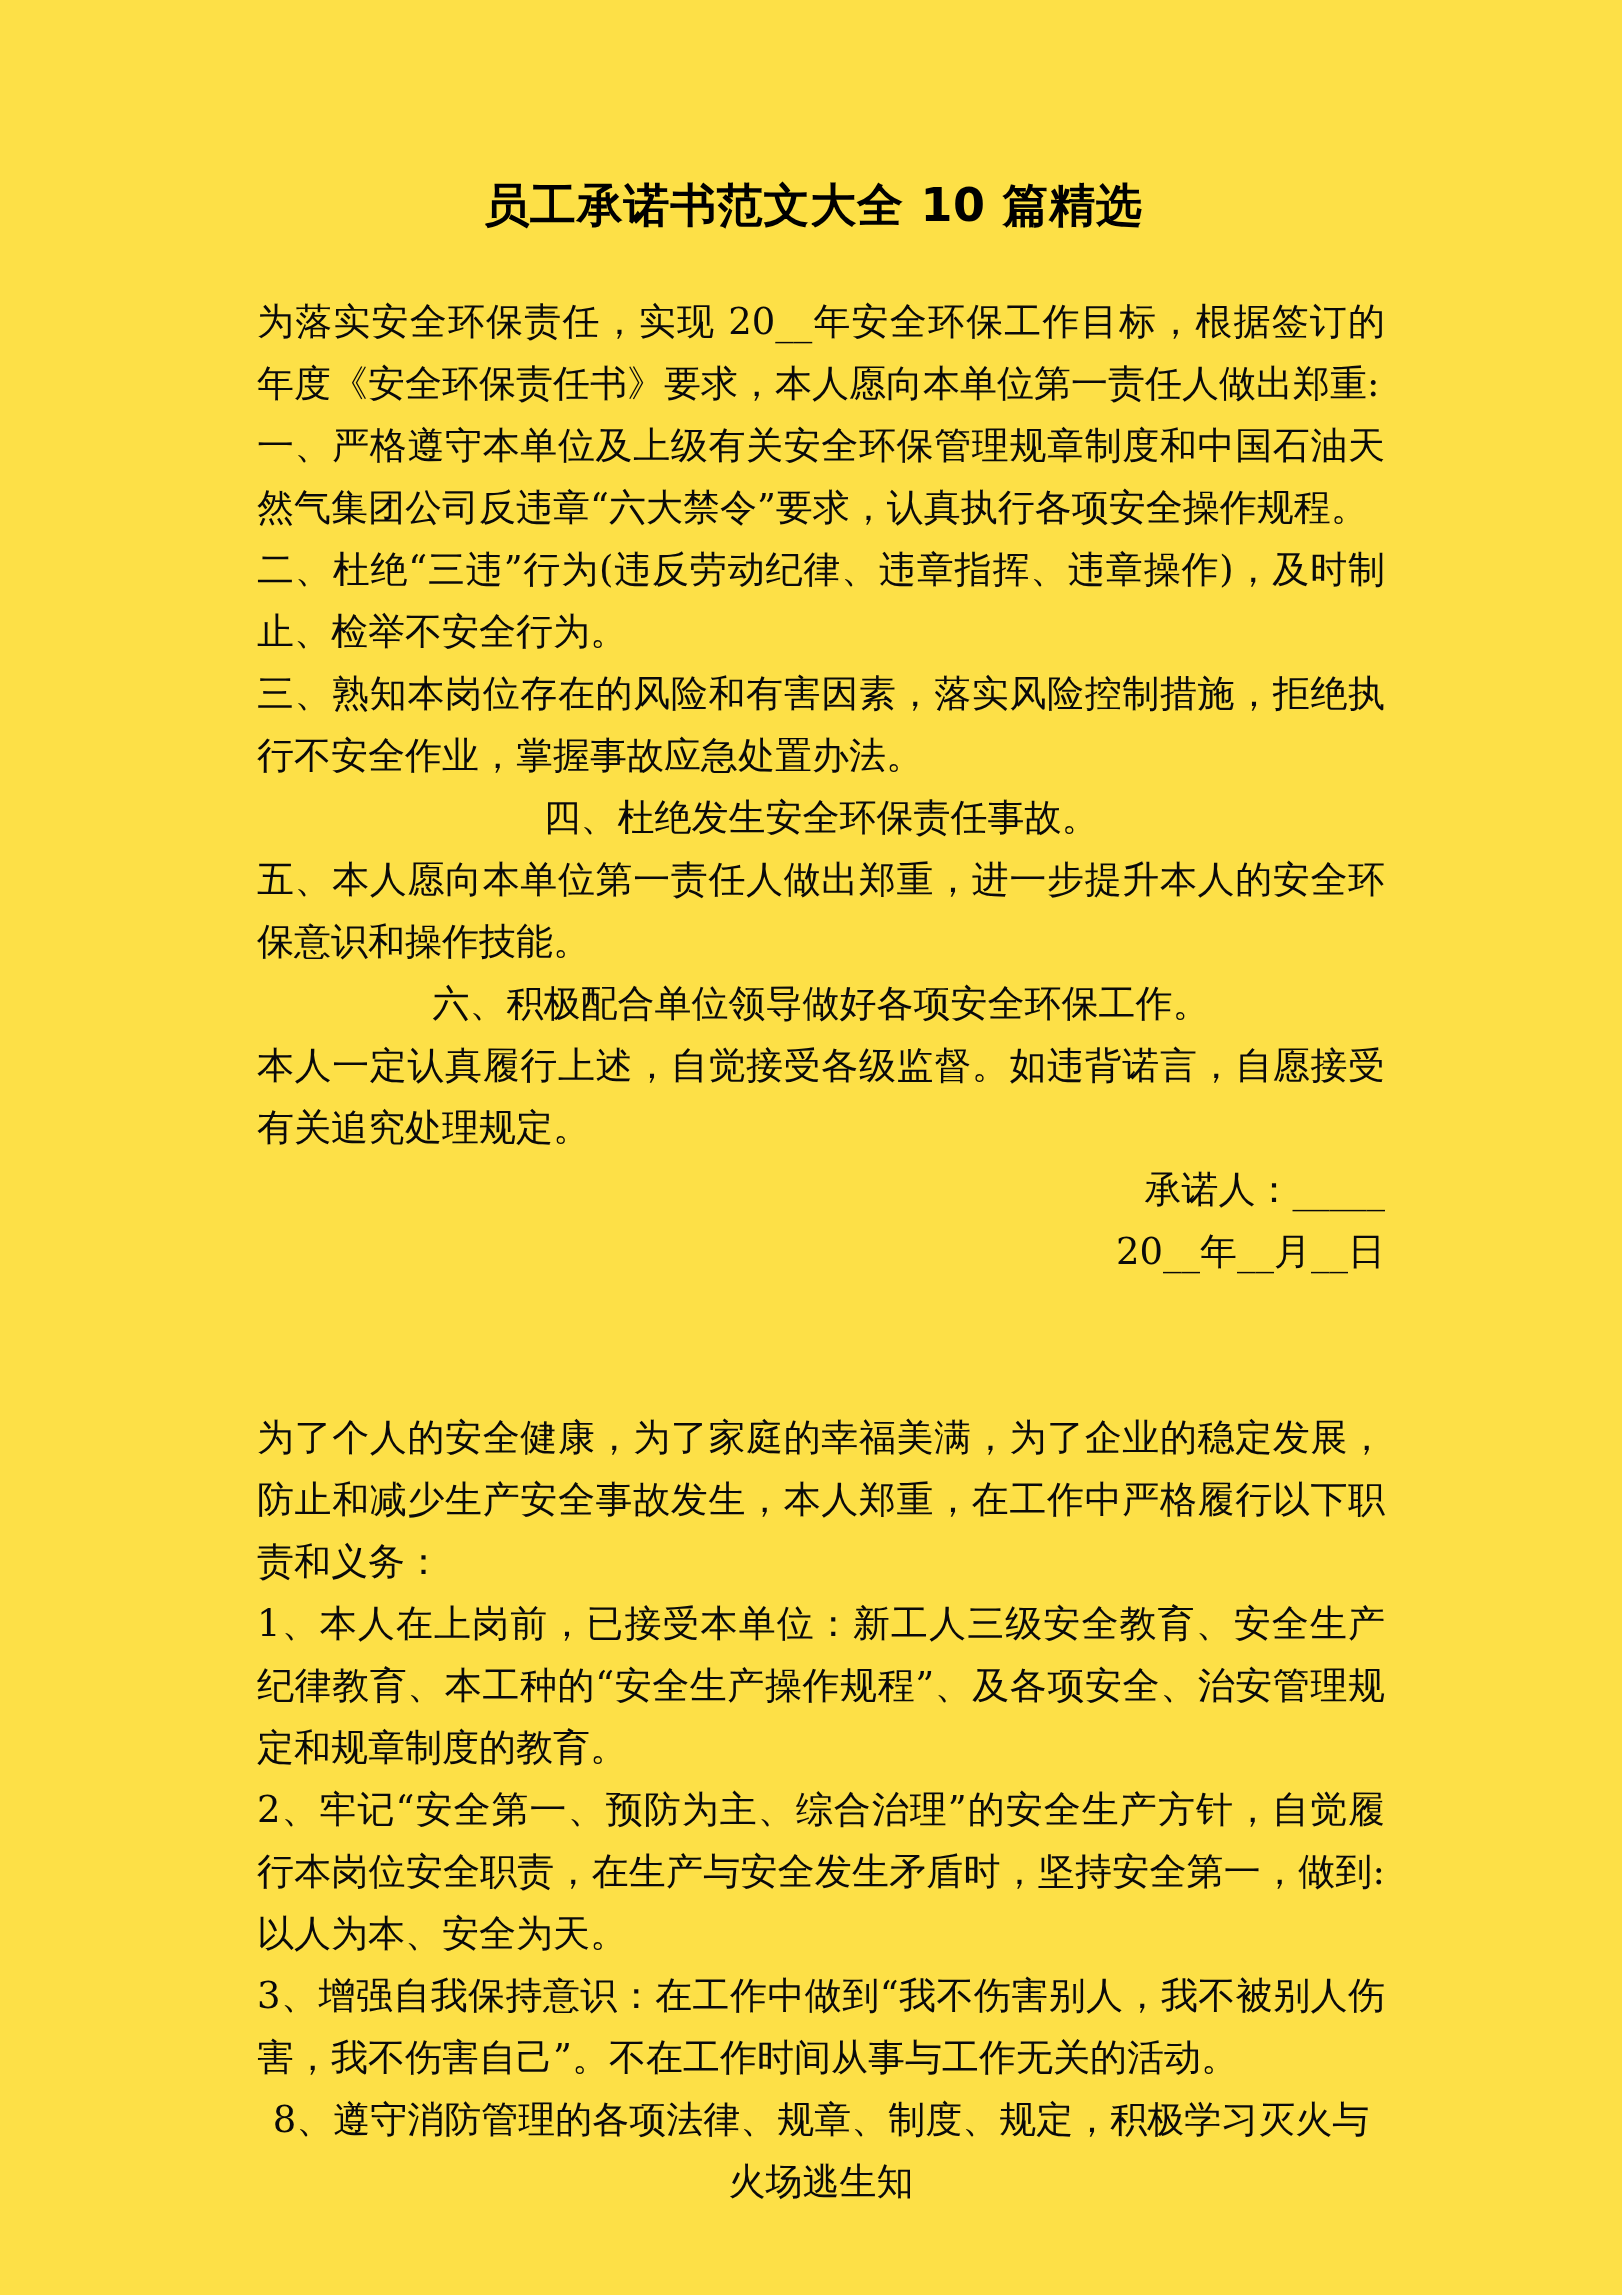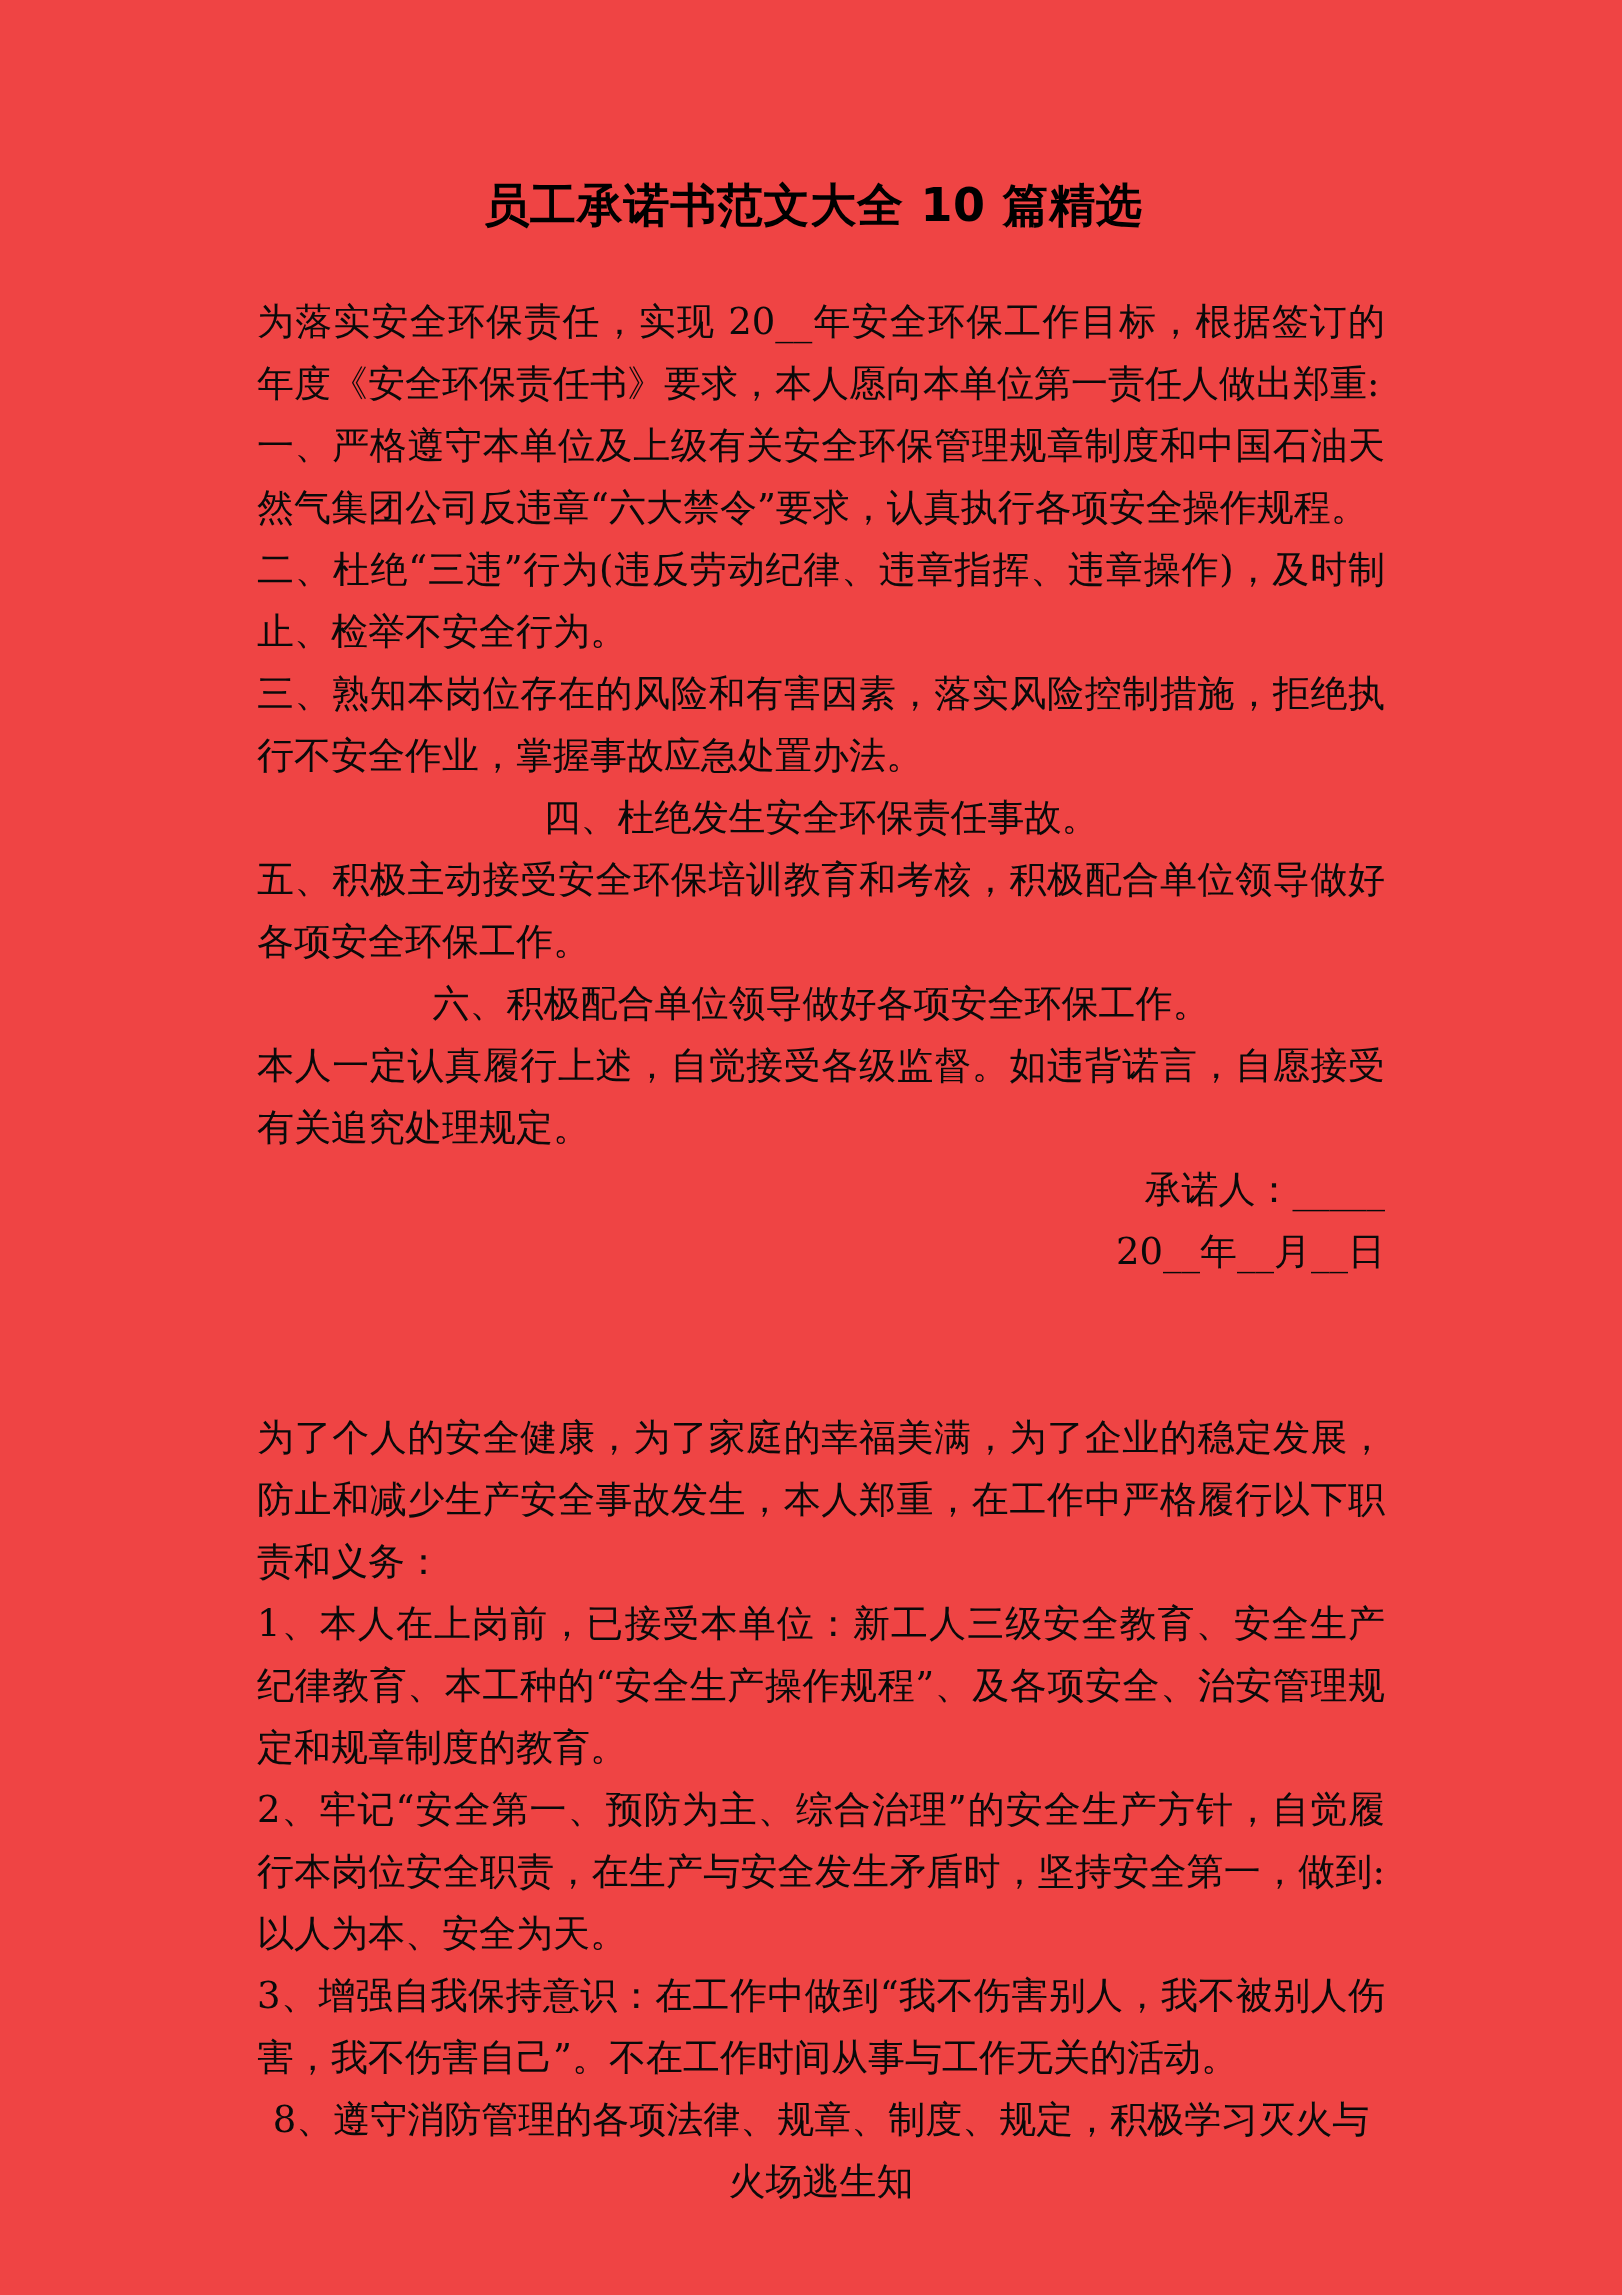--- a/index.html
+++ b/index.html
@@ -6,21 +6,21 @@
   html, body {
     margin: 0;
     padding: 0;
     background: #ffffff;
   }
 
   .page {
     position: relative;
     width: 1623px;
     height: 2295px;
-    background: #ef4444;
+    background: #fde047;
     overflow: hidden;
     box-sizing: border-box;
     font-family: "DejaVu Serif", "Liberation Serif", serif;
     color: #050505;
   }
 
   
   .content {
     position: absolute;
     left: 241px;
@@ -92,21 +92,21 @@
       <p class="para">为落实安全环保责任，实现 20__年安全环保工作目标，根据签订的年度《安全环保责任书》要求，本人愿向本单位第一责任人做出郑重:</p>
 
       <p class="para">一、严格遵守本单位及上级有关安全环保管理规章制度和中国石油天然气集团公司反违章“六大禁令”要求，认真执行各项安全操作规程。</p>
 
       <p class="para">二、杜绝“三违”行为(违反劳动纪律、违章指挥、违章操作)，及时制止、检举不安全行为。</p>
 
       <p class="para">三、熟知本岗位存在的风险和有害因素，落实风险控制措施，拒绝执行不安全作业，掌握事故应急处置办法。</p>
 
       <p class="para flush">四、杜绝发生安全环保责任事故。</p>
 
-      <p class="para">五、积极主动接受安全环保培训教育和考核，积极配合单位领导做好各项安全环保工作。</p>
+      <p class="para">五、本人愿向本单位第一责任人做出郑重，进一步提升本人的安全环保意识和操作技能。</p>
 
       <p class="para flush">六、积极配合单位领导做好各项安全环保工作。</p>
 
       <p class="para">本人一定认真履行上述，自觉接受各级监督。如违背诺言，自愿接受有关追究处理规定。</p>
 
       <p class="sig">承诺人：_____</p>
 
       <p class="sig">20__年__月__日</p>
 
     </div>

